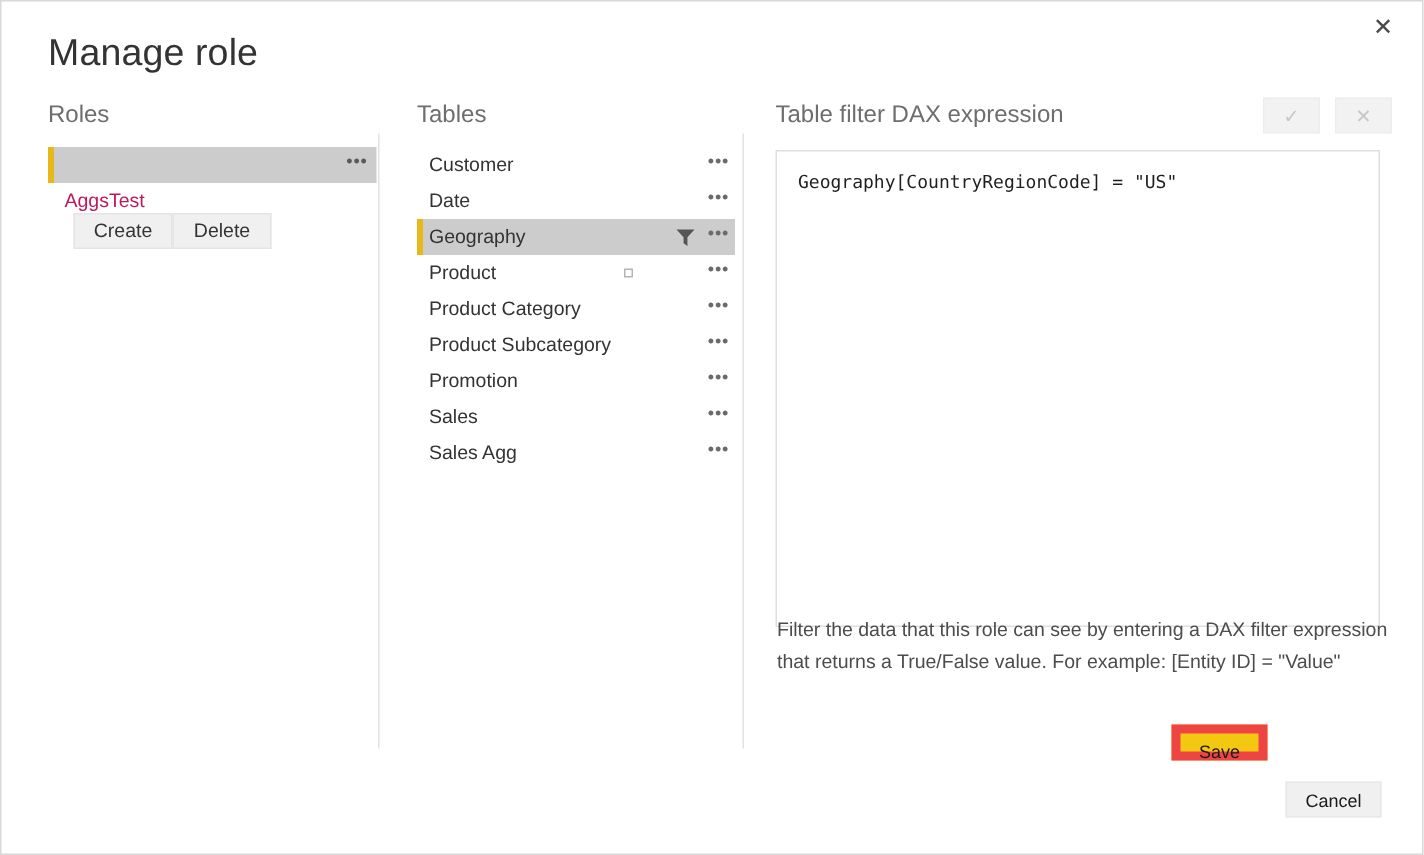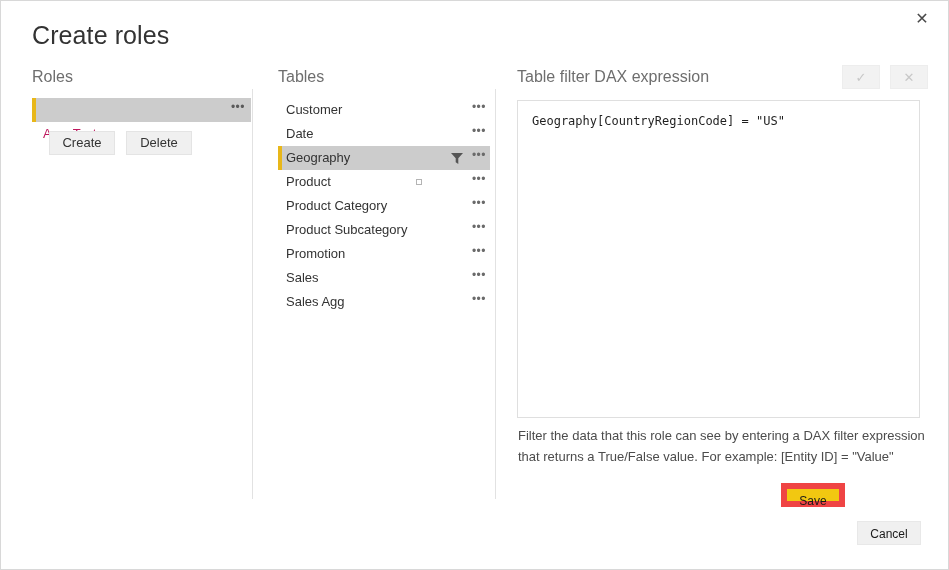--- a/index.html
+++ b/index.html
@@ -113,23 +113,22 @@
     font-size: 12px;
     letter-spacing: 0.5px;
     line-height: 12px;
     padding-bottom: 7px;
     cursor: pointer;
   }
 
   
   .role-buttons {
     position: absolute;
-    left: 28px; top: 130px;
-    display: flex;
-    gap: 11px;
+    left: 28px; top: 141px;
+    display: flex;
     padding-left: 20px;
   }
   .flat-btn {
     background: #f0f0f0;
     border: 1px solid #e4e4e4;
     height: 24px;
     min-width: 66px;
     padding: 0 12px;
     font-family: "Liberation Sans", sans-serif;
     font-size: 13px;
@@ -223,21 +222,21 @@
   .dax-text {
     font-family: "DejaVu Sans Mono", "Liberation Mono", monospace;
     font-size: 12px;
     color: #1f1f1f;
     line-height: 17px;
     white-space: pre;
   }
 
   .dax-help {
     position: absolute;
-    left: 517px; top: 424px;
+    left: 517px; top: 408px;
     width: 400px;
     font-size: 13px;
     color: #4c4c4c;
     line-height: 21px;
   }
   .dax-help div { white-space: nowrap; }
 
   
   .footer-buttons {
     position: absolute;
@@ -269,21 +268,21 @@
     margin-top: 38px;
   }
 </style>
 </head>
 <body>
 
 <div class="dialog">
 
   <button class="close-btn">✕</button>
 
-  <div class="dialog-title">Create roles</div>
+  <div class="dialog-title">Manage role</div>
 
   <div class="section-heading" id="roles-heading">Roles</div>
 
   <div class="section-heading" id="tables-heading">Tables</div>
 
   <div class="section-heading" id="dax-heading">Table filter DAX expression</div>
 
   <div class="v-divider" id="divider-1"></div>
   <div class="v-divider" id="divider-2"></div>
 

